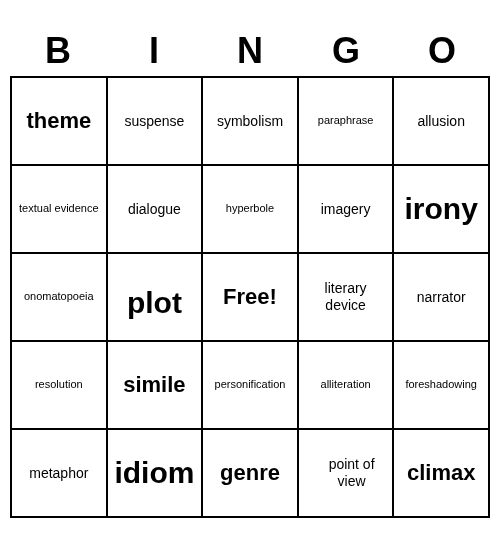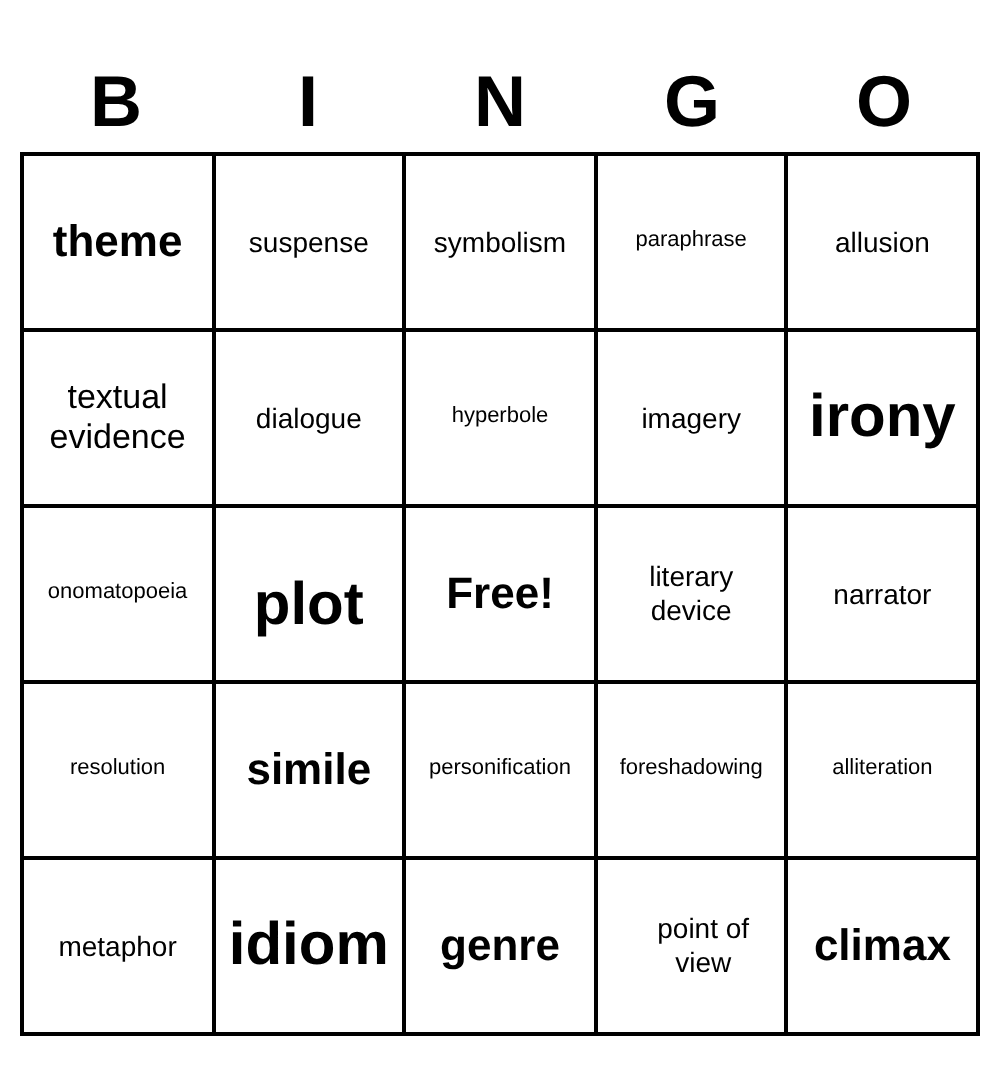--- a/index.html
+++ b/index.html
@@ -82,21 +82,21 @@
       <div class="bingo-cell">
         <span style="font-size: 14px;">symbolism</span>
       </div>
       <div class="bingo-cell">
         <span style="font-size: 11px;">paraphrase</span>
       </div>
       <div class="bingo-cell">
         <span style="font-size: 14px;">allusion</span>
       </div>
       <div class="bingo-cell">
-        <span style="font-size: 17px;">textual evidence</span>
+        <span style="font-size: 11px;">textual evidence</span>
       </div>
       <div class="bingo-cell">
         <span style="font-size: 14px;">dialogue</span>
       </div>
       <div class="bingo-cell">
         <span style="font-size: 11px;">hyperbole</span>
       </div>
       <div class="bingo-cell">
         <span style="font-size: 14px;">imagery</span>
       </div>
@@ -121,24 +121,24 @@
       <div class="bingo-cell">
         <span style="font-size: 11px;">resolution</span>
       </div>
       <div class="bingo-cell">
         <span style="font-size: 22px; font-weight: bold;">simile</span>
       </div>
       <div class="bingo-cell">
         <span style="font-size: 11px;">personification</span>
       </div>
       <div class="bingo-cell">
-        <span style="font-size: 11px;">foreshadowing</span>
+        <span style="font-size: 11px;">alliteration</span>
       </div>
       <div class="bingo-cell">
-        <span style="font-size: 11px;">alliteration</span>
+        <span style="font-size: 11px;">foreshadowing</span>
       </div>
       <div class="bingo-cell">
         <span style="font-size: 14px;">metaphor</span>
       </div>
       <div class="bingo-cell">
         <span style="font-size: 30px; font-weight: bold;">idiom</span>
       </div>
       <div class="bingo-cell">
         <span style="font-size: 22px; font-weight: bold;">genre</span>
       </div>

